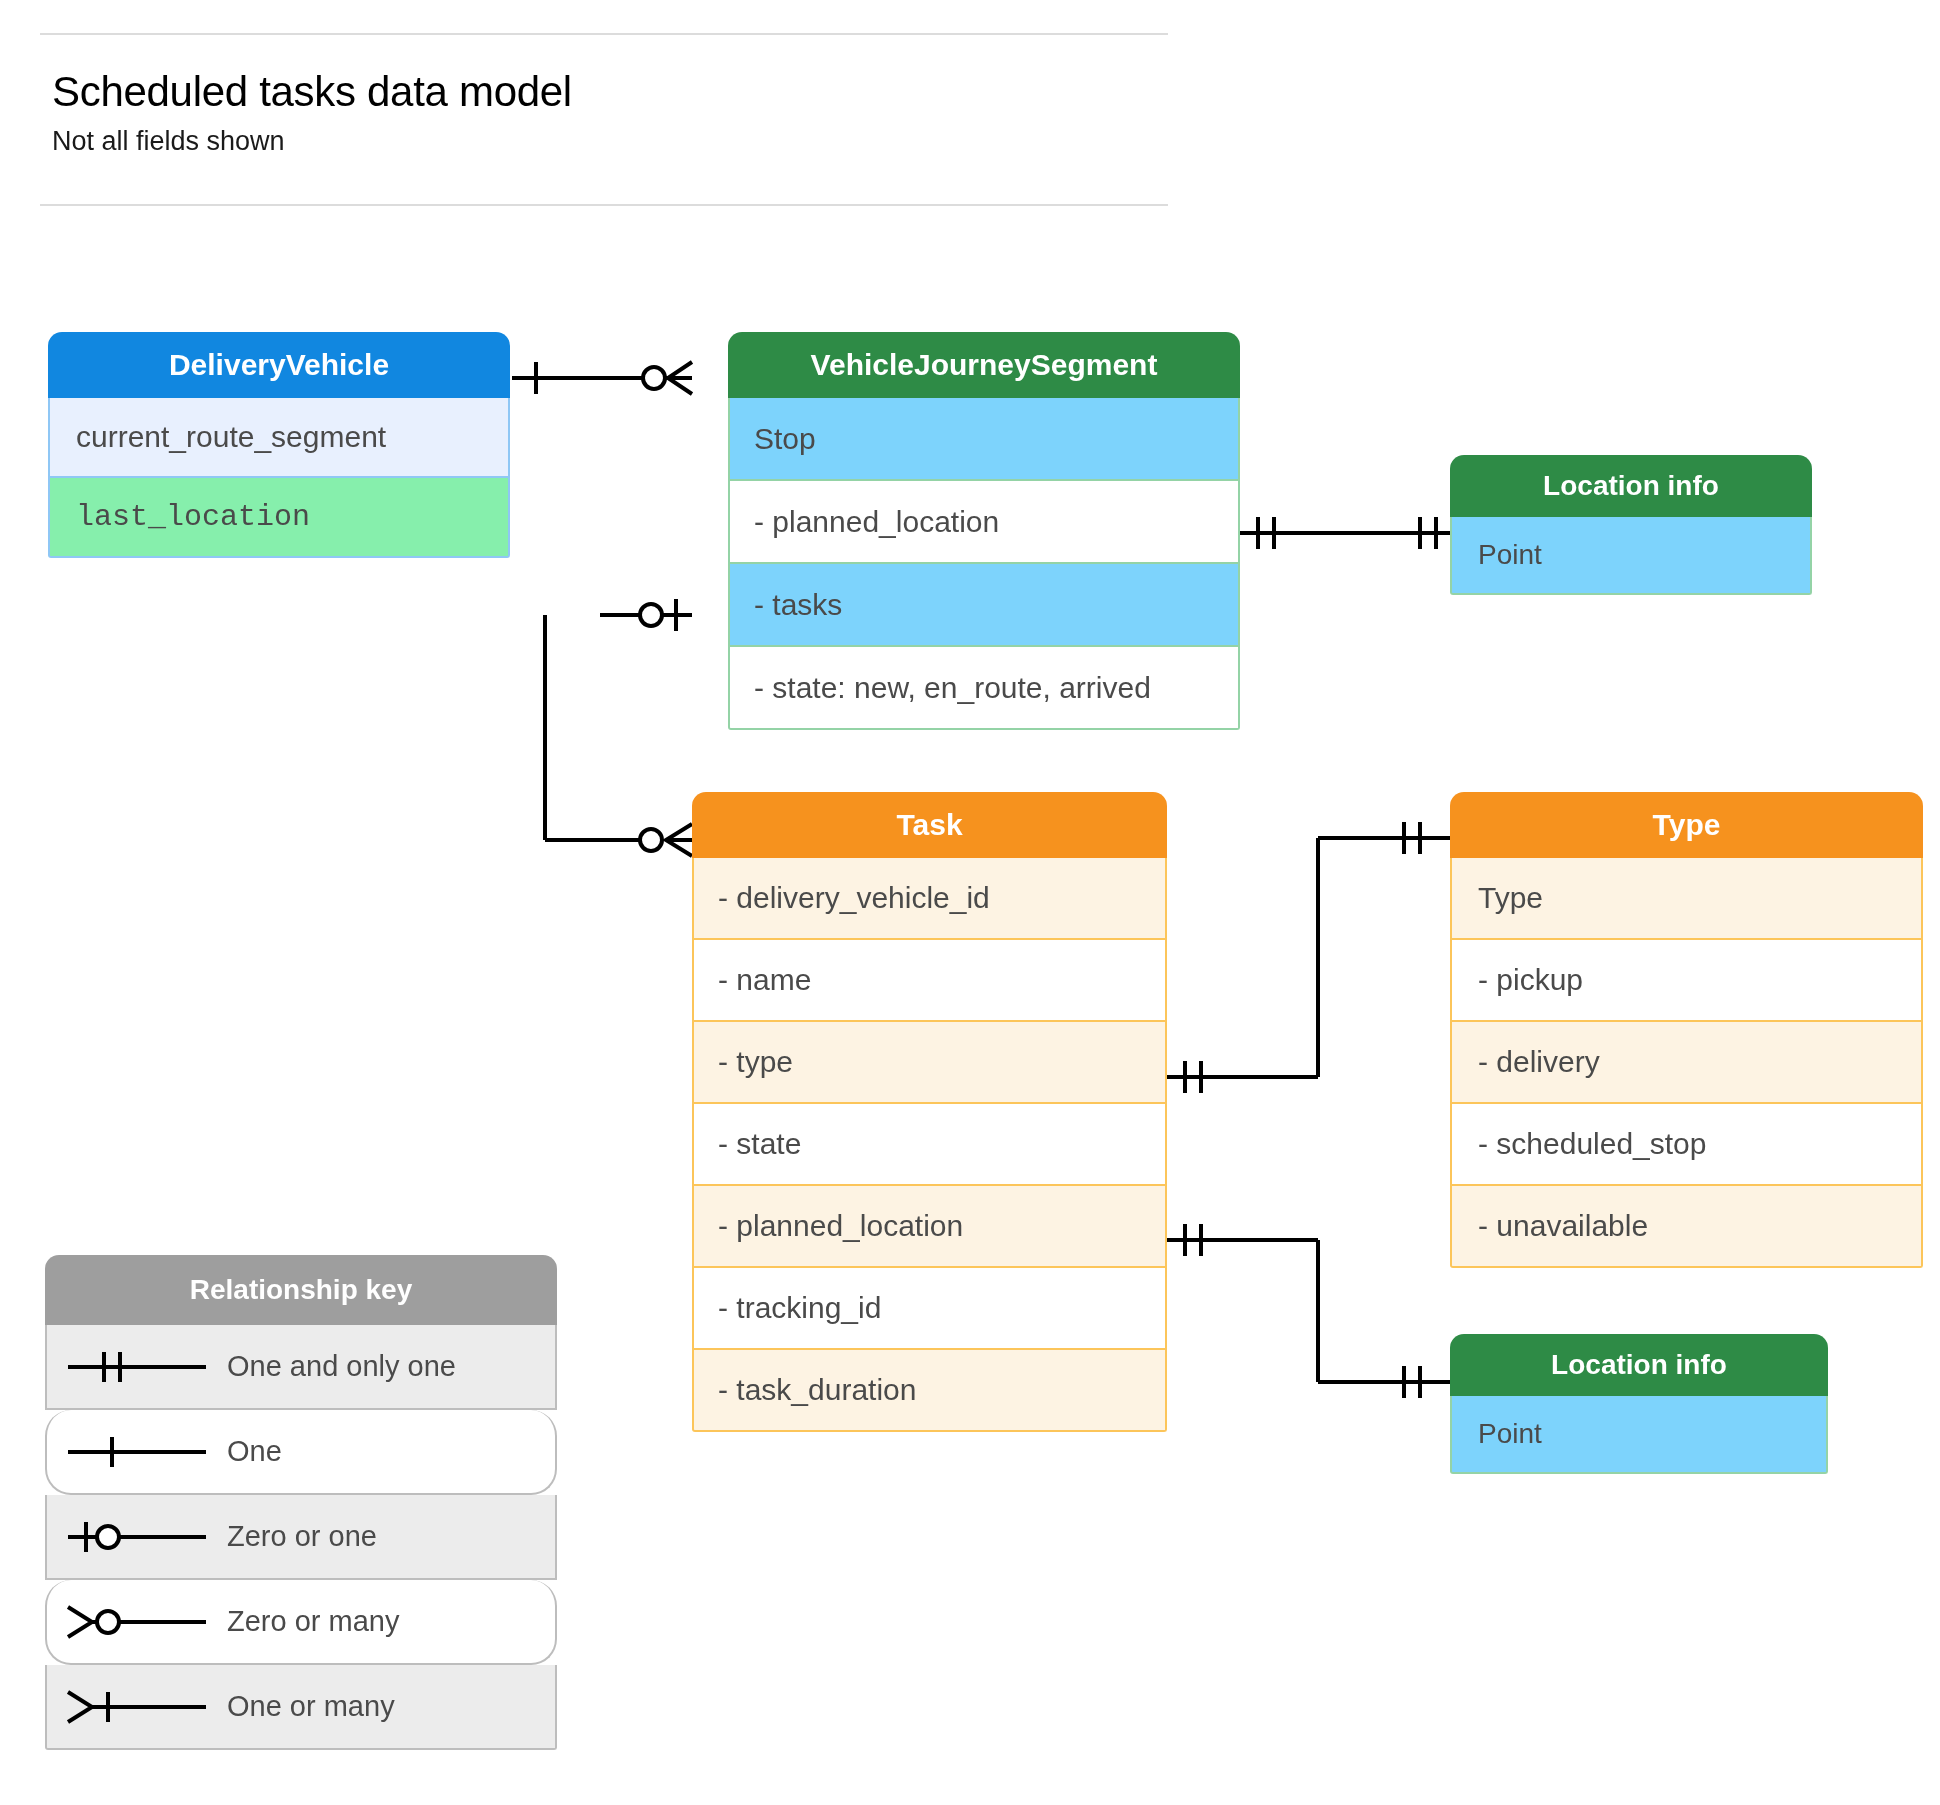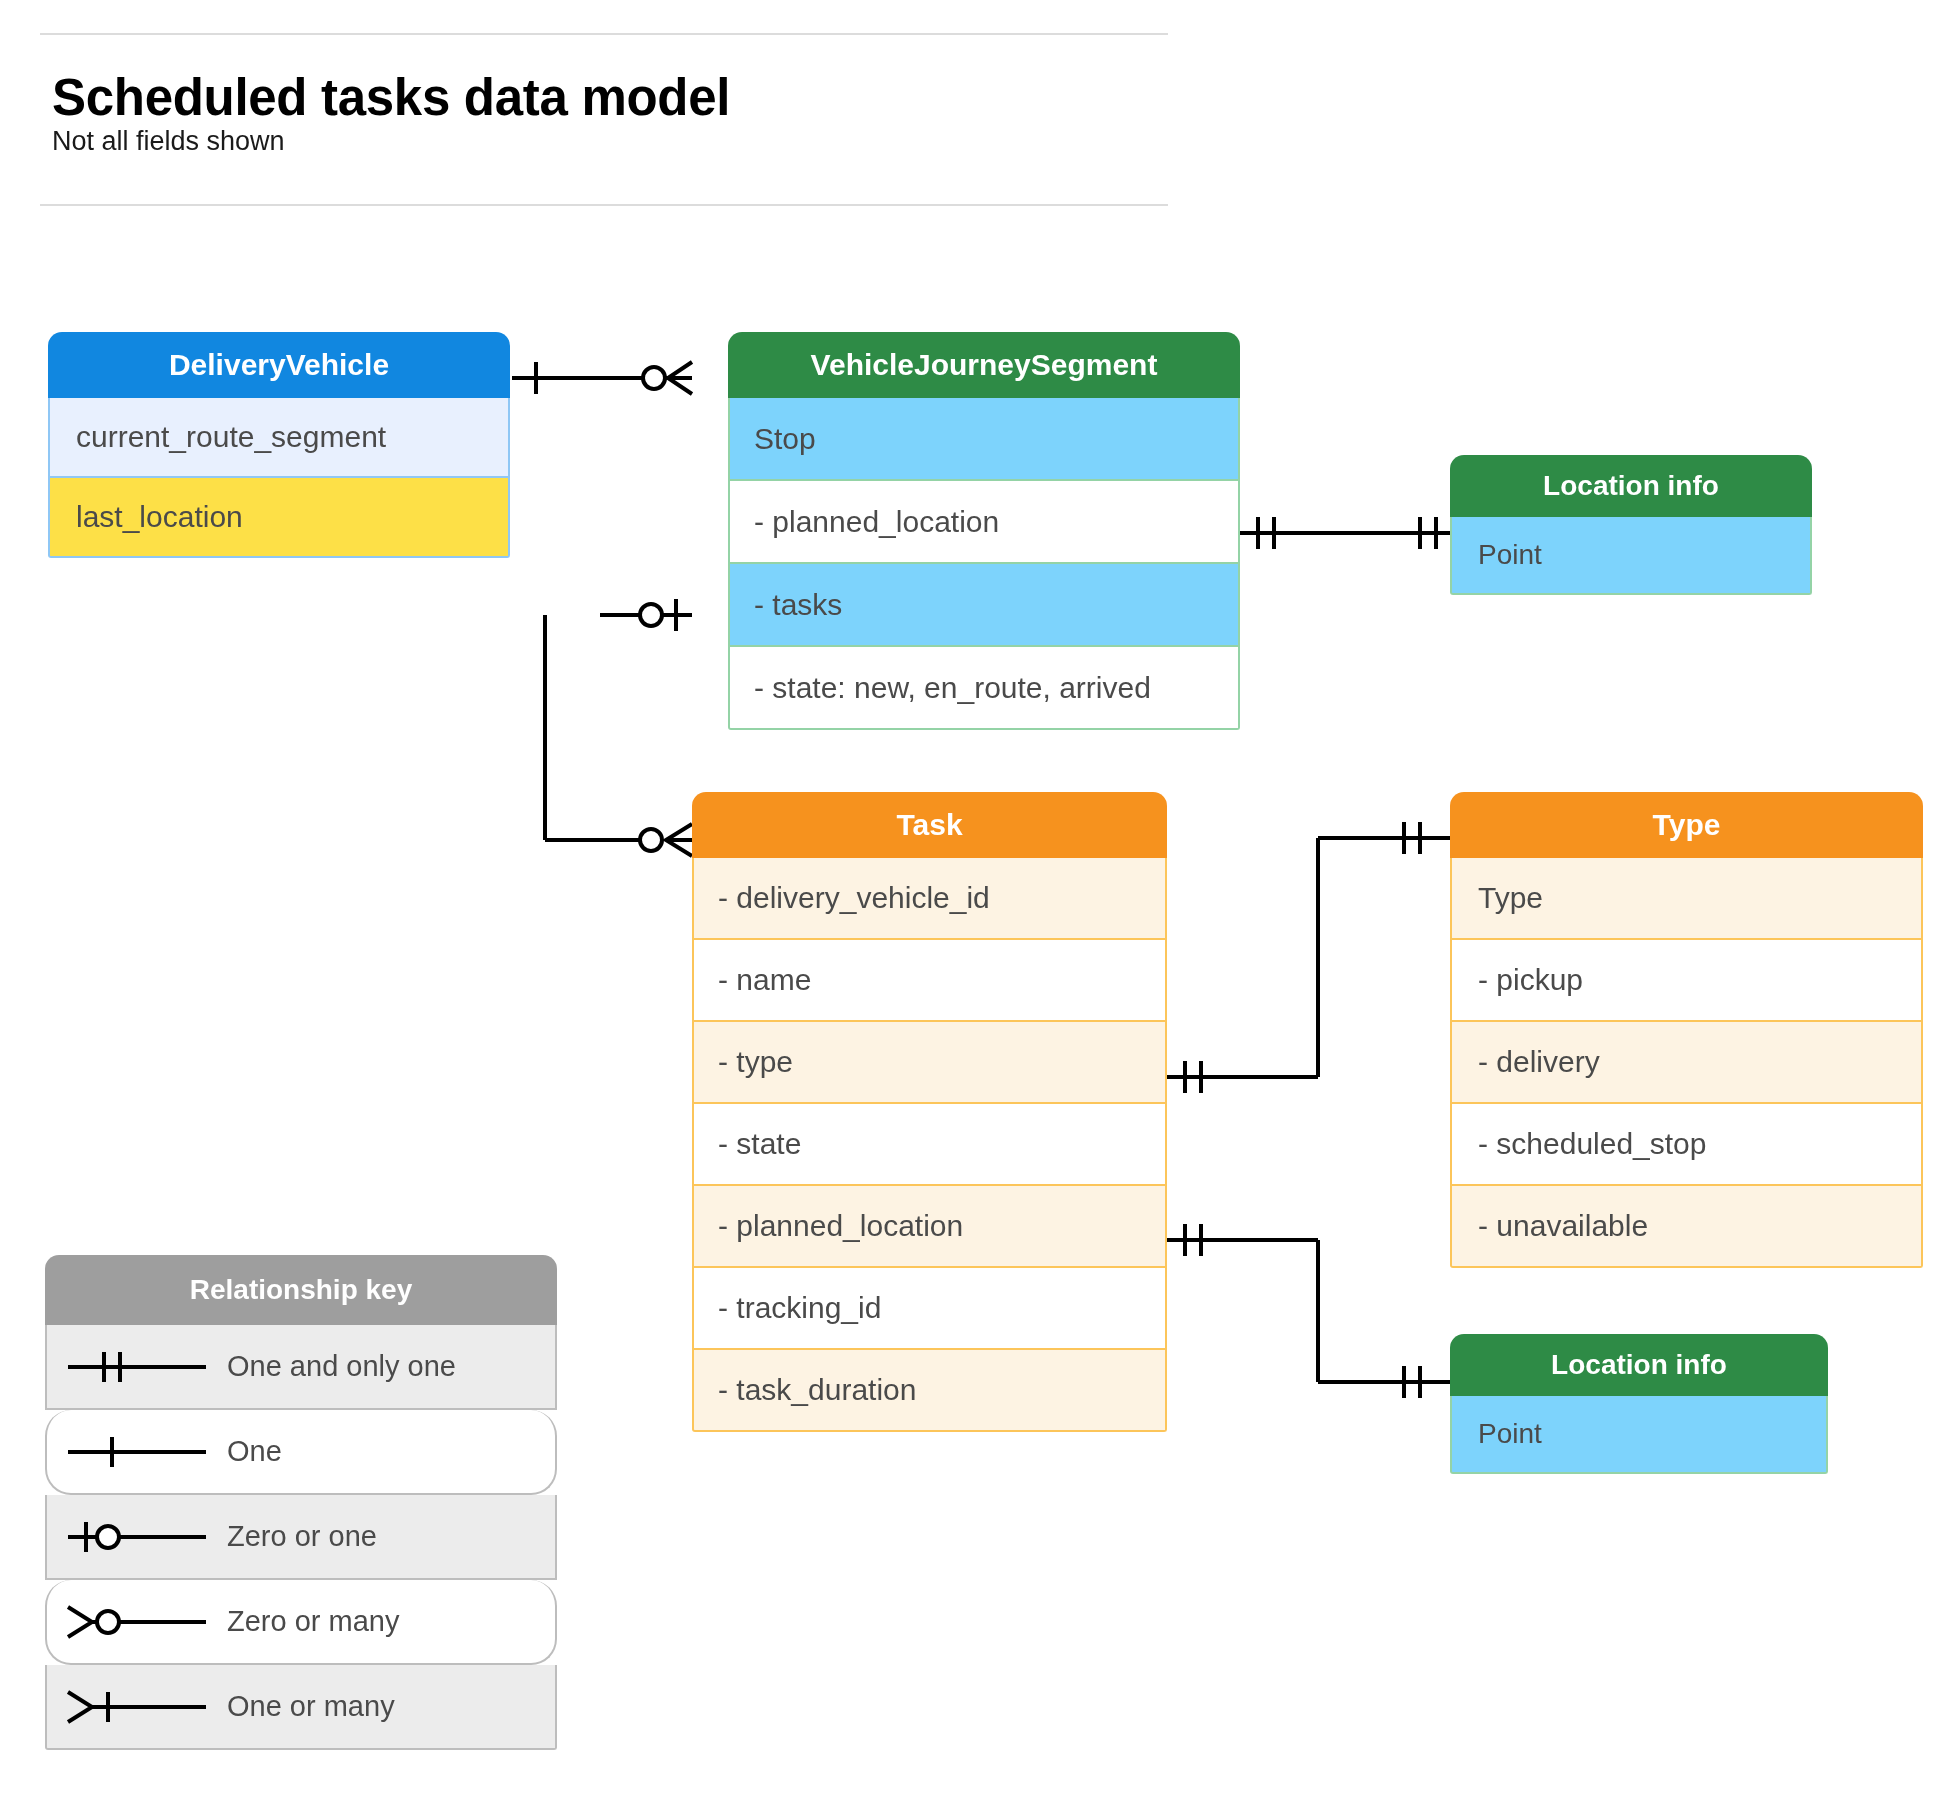--- a/index.html
+++ b/index.html
@@ -11,21 +11,21 @@
   }
   #canvas { position: relative; width: 1940px; height: 1805px; }
 
   
   .hrule { position: absolute; height: 2px; background: #dcdcdc; }
   #rule-top    { left: 40px;  top: 33px;  width: 1128px; }
   #rule-bottom { left: 40px;  top: 204px; width: 1128px; }
 
   #page-title {
     position: absolute; left: 52px; top: 68px;
-    font-size: 51px; font-weight: 700; color: #000000;
+    font-size: 42px; font-weight: 400; color: #000000;
     letter-spacing: -0.3px; white-space: nowrap;
   }
   #page-subtitle {
     position: absolute; left: 52px; top: 126px;
     font-size: 27px; font-weight: 400; color: #1a1a1a;
     white-space: nowrap;
   }
 
   
   .entity { position: absolute; }
@@ -39,21 +39,21 @@
     display: flex; align-items: center;
     color: #4a4a4a; white-space: nowrap;
     border-left: 2px solid; border-right: 2px solid; border-bottom: 2px solid;
   }
   .entity .row:last-child { border-radius: 0 0 3px 3px; }
 
   
   .t-blue .hdr { background: #1187e0; }
   .t-blue .row { border-color: #8fc7f5; }
   .t-blue .row.alt { background: #e8f0fe; }
-  .t-blue .row.plain { background: #fde047; }
+  .t-blue .row.plain { background: #86efac; font-family: Liberation Mono, monospace; }
 
   
   .t-green .hdr { background: #2e8b46; }
   .t-green .row { border-color: #94d3a6; }
   .t-green .row.alt { background: #7dd3fc; }
   .t-green .row.plain { background: #ffffff; }
 
   
   .t-orange .hdr { background: #f6921e; }
   .t-orange .row { border-color: #fcc55a; }

